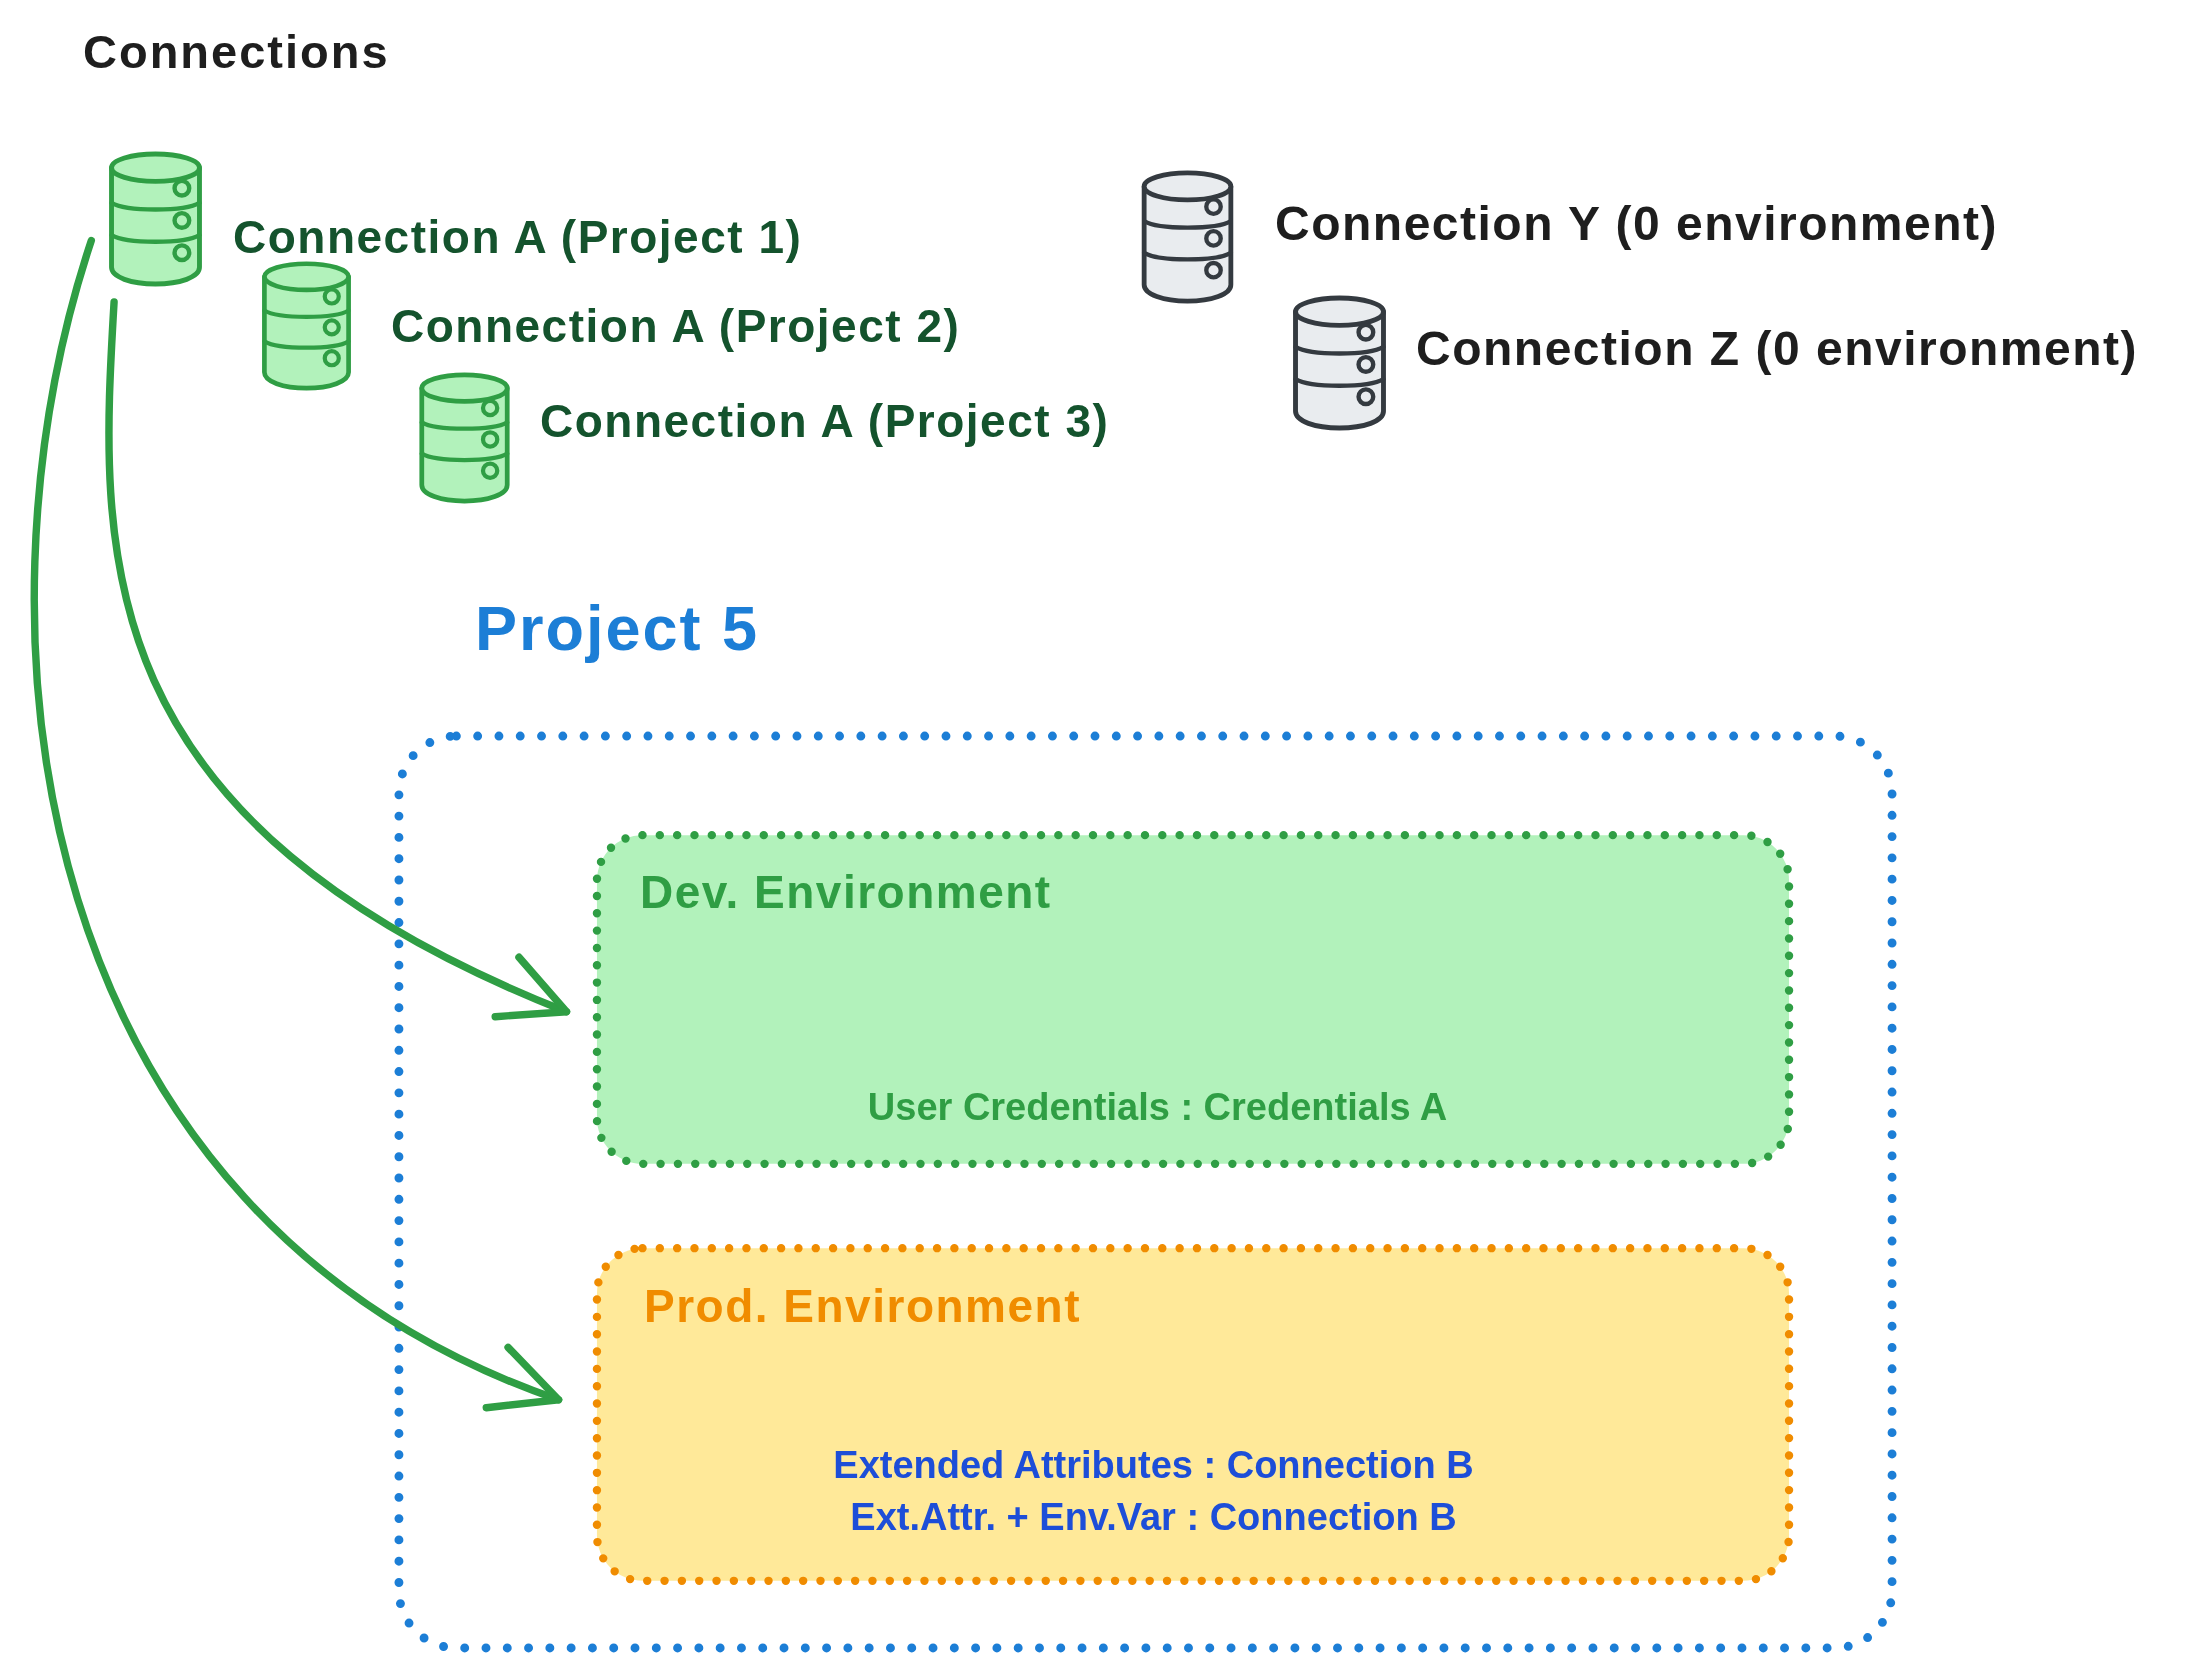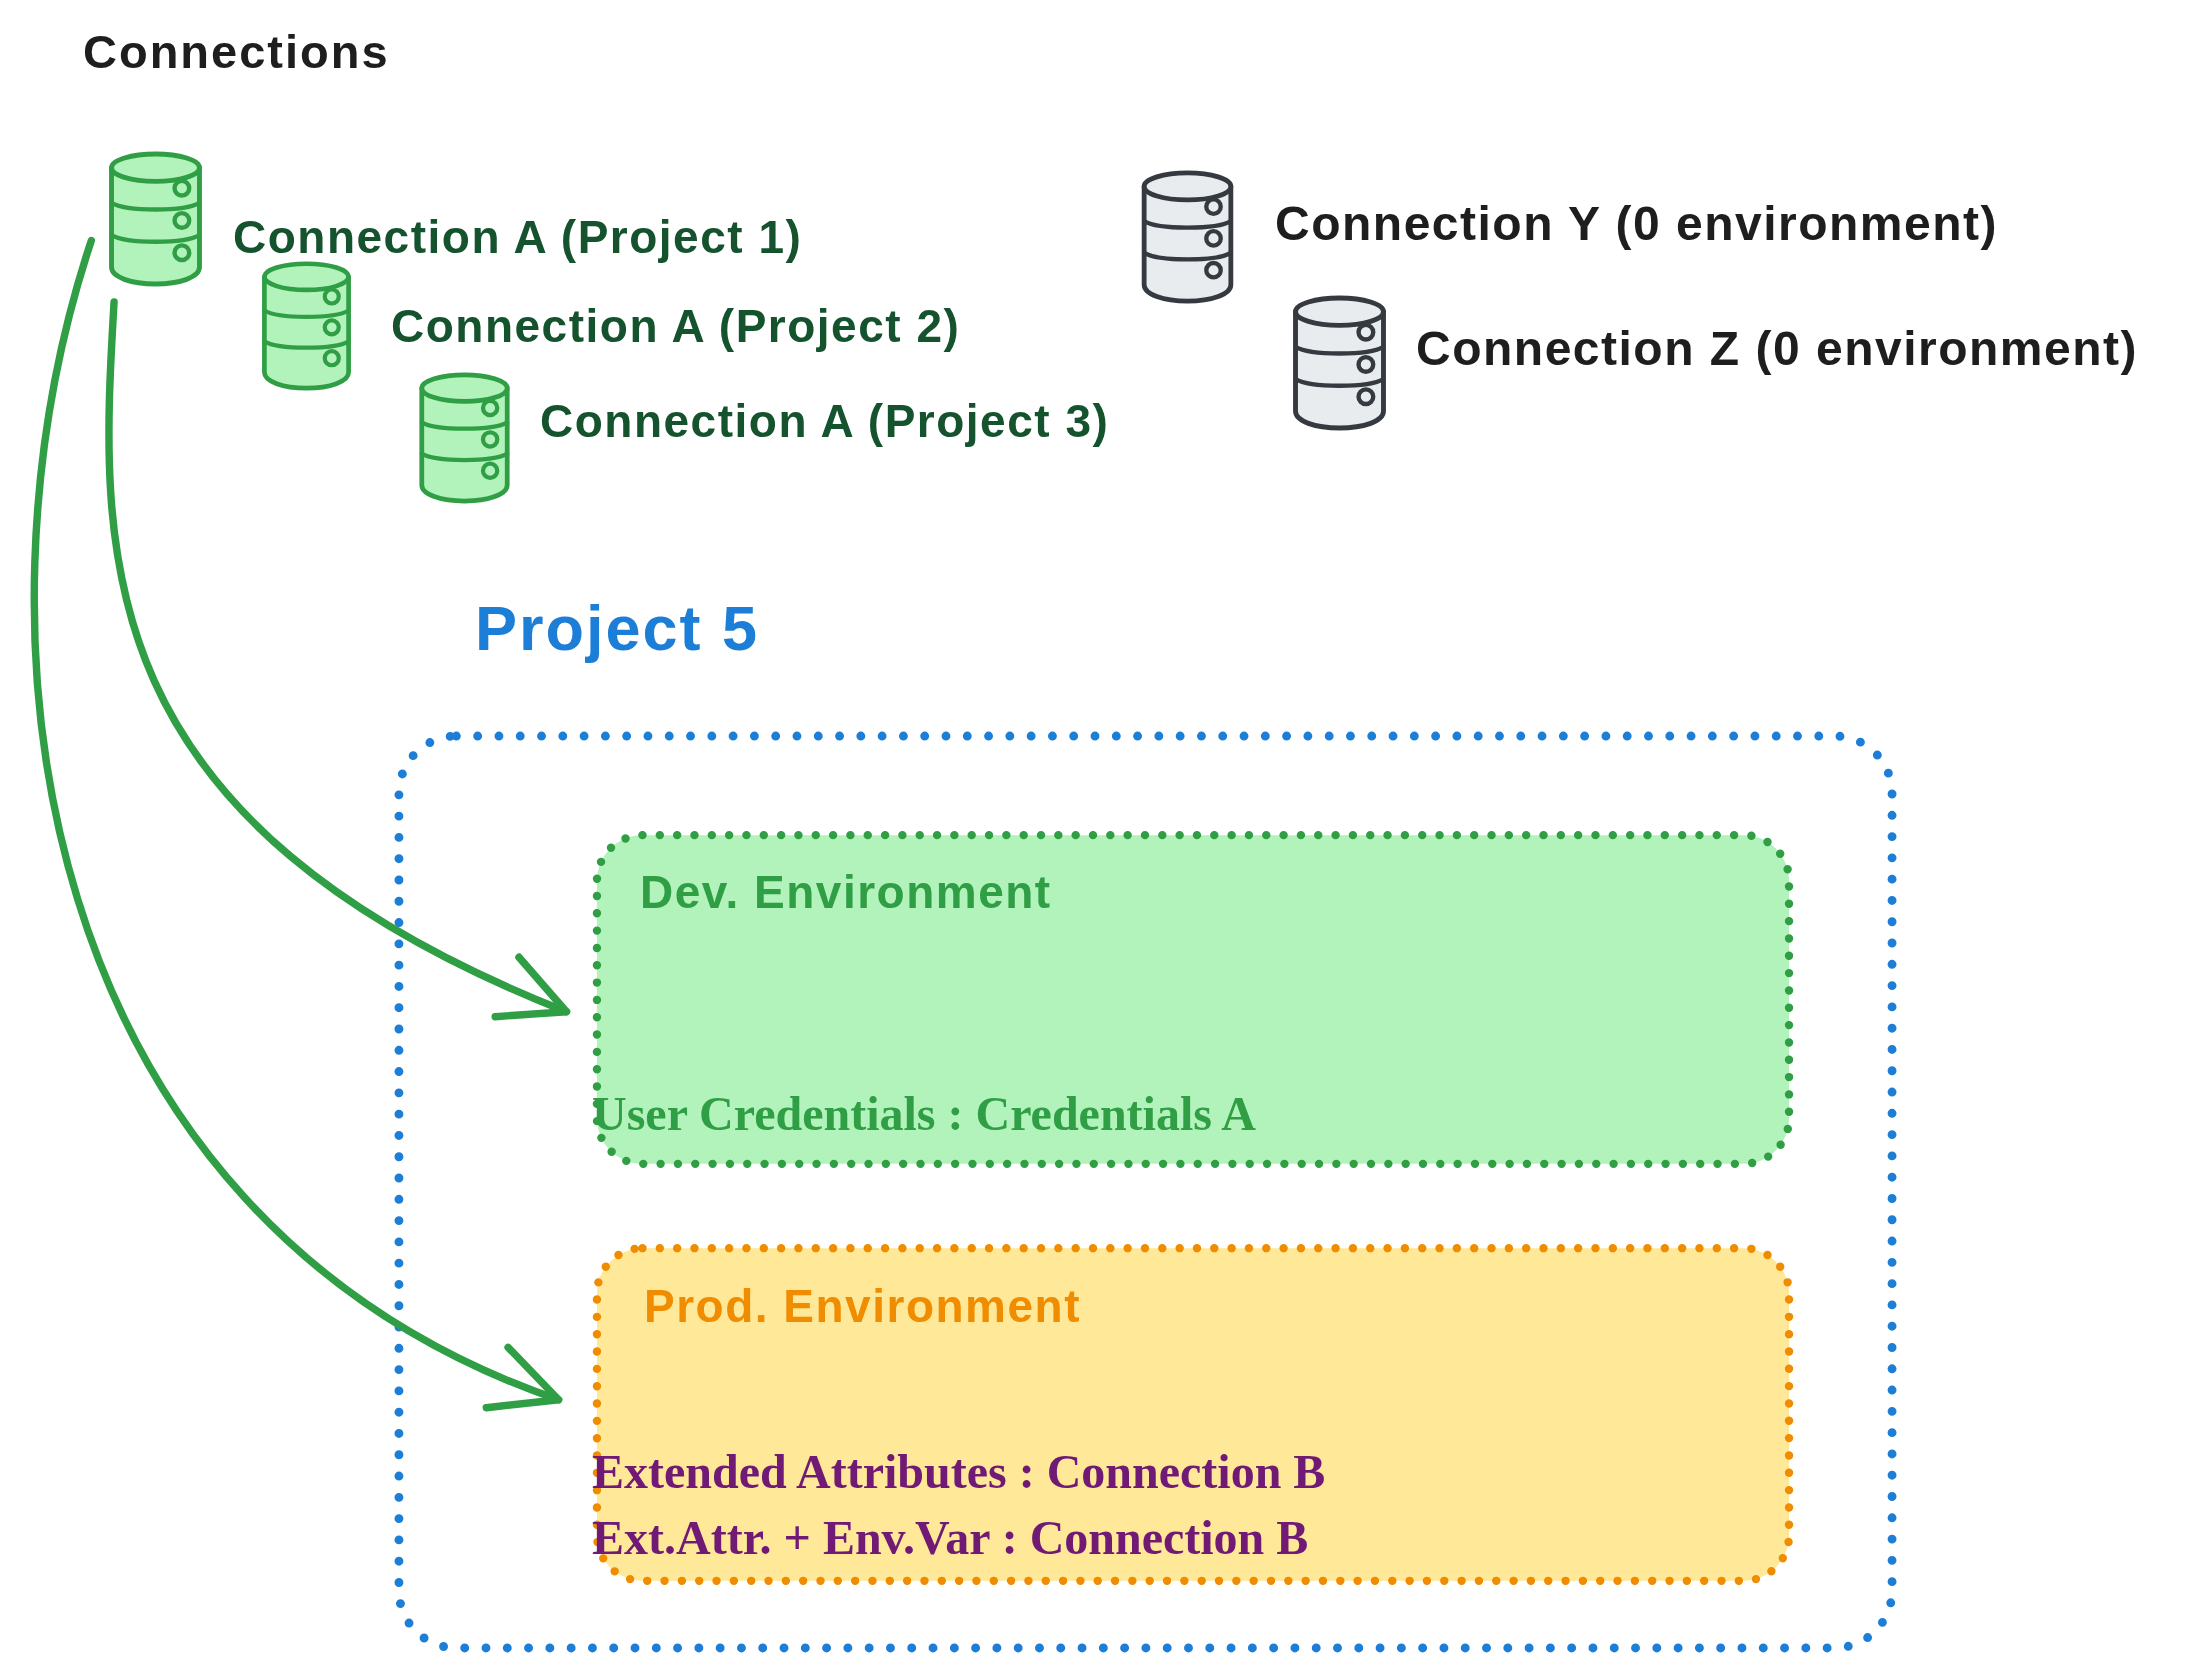--- a/index.html
+++ b/index.html
@@ -35,26 +35,26 @@
   .db.gray {--db-fill:#e9ecef;--db-stroke:#343a40;}
 
   
   .boxsvg{display:block;position:absolute;pointer-events:none;}
   .env-title{
     font-size:46px;font-weight:600;letter-spacing:1.5px;
   }
   .env-title.dev{color:#2f9e44;}
   .env-title.prod{color:#f08c00;}
   .mono{
-    font-family:Liberation Serif, serif;
-    font-weight:700;font-size:48px;line-height:1.38;
-    text-align:left;
+    font-family:Liberation Sans, sans-serif;
+    font-weight:700;font-size:38px;line-height:1.38;
+    text-align:center;
   }
   .mono.dev{color:#2f9e44;}
-  .mono.prod{color:#701a75;}
+  .mono.prod{color:#1d4ed8;}
 
   
   #arrows{position:absolute;left:0;top:0;z-index:5;pointer-events:none;}
 </style>
 </head>
 <body>
 
 <div id="canvas">
 
   <svg width="0" height="0" style="position:absolute">

